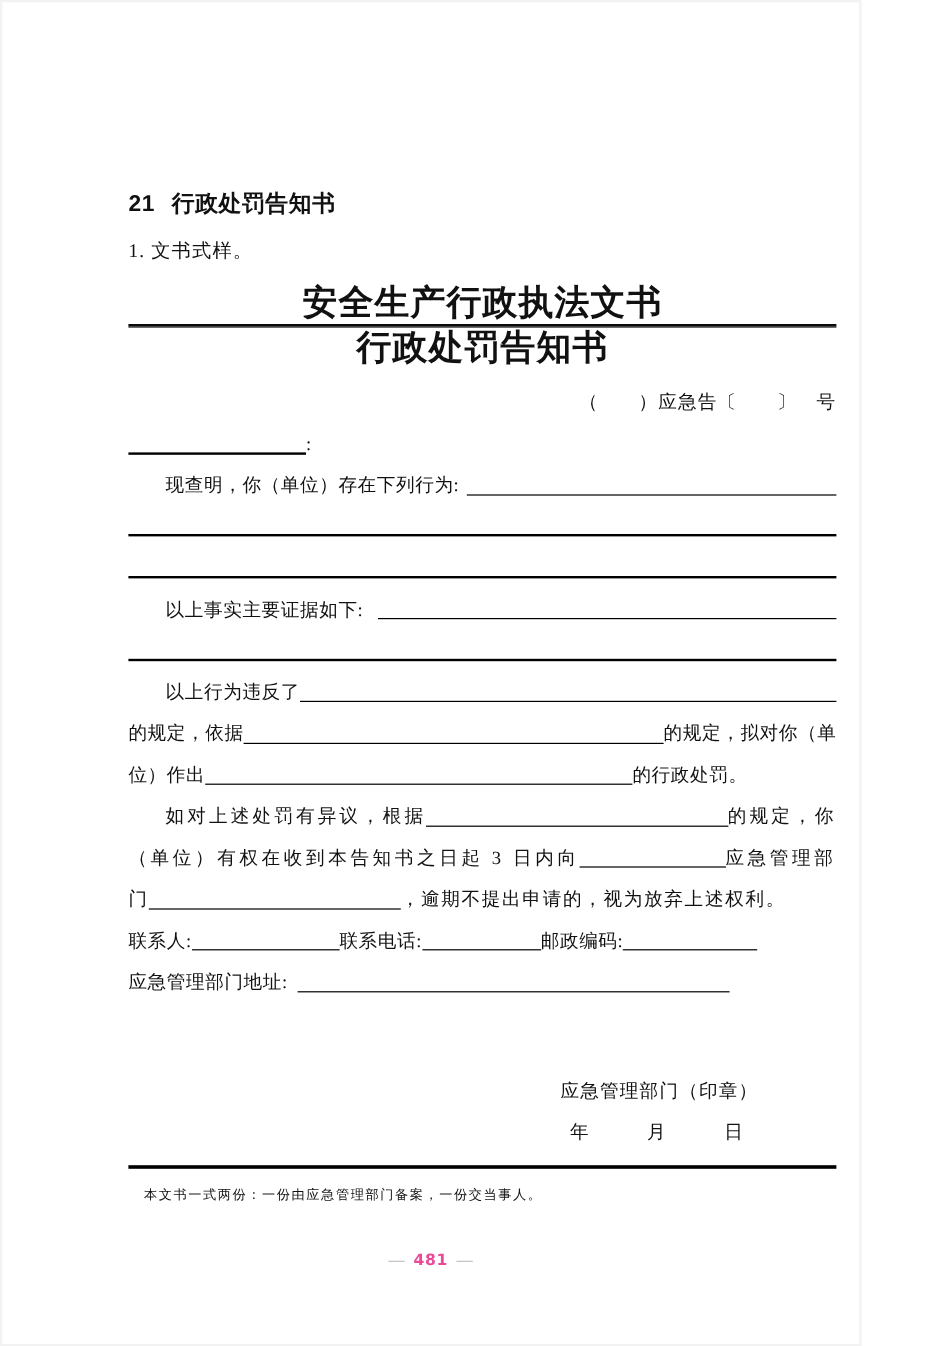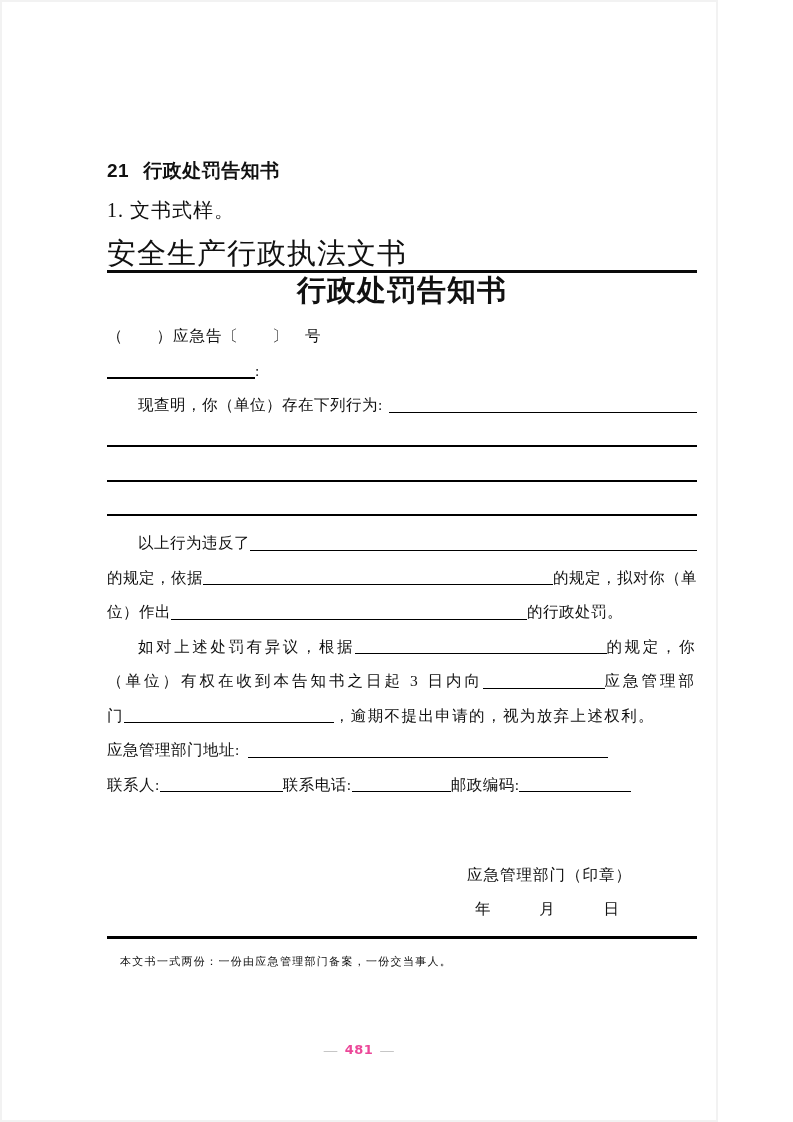--- a/index.html
+++ b/index.html
@@ -26,48 +26,49 @@
     margin-top: 157px;
     font-family: "Liberation Sans", "DejaVu Sans", sans-serif;
     font-size: 19px;
     font-weight: 700;
     line-height: 24px;
     letter-spacing: 0.5px;
   }
   .sec-heading .sec-num { margin-right: 14px; }
   .sec-sub {
     margin-top: 15px;
-    font-size: 20px;
+    font-size: 16px;
     line-height: 24px;
     letter-spacing: 1px;
   }
 
   
   .lh-org {
     margin-top: 14px;
+    text-align: center;
     font-size: 29px;
-    font-weight: 400;
+    font-weight: 700;
     line-height: 34px;
     letter-spacing: 1px;
   }
   .double-rule {
     height: 2px;
     border-top: 2.5px solid #0a0a0a;
     border-bottom: 1.5px solid #0a0a0a;
   }
   .lh-title {
     text-align: center;
     font-size: 29px;
     font-weight: 800;
     line-height: 34px;
     letter-spacing: 1px;
   }
   .doc-no {
     margin-top: 18px;
-    text-align: left;
+    text-align: right;
     font-size: 15.5px;
     line-height: 22px;
     letter-spacing: 1px;
   }
 
   
   .form-line {
     display: flex;
     align-items: flex-end;
     line-height: 34.5px;
@@ -183,20 +184,24 @@
     </div>
 
     <div class="form-line indent">
       <span>现查明，你（单位）存在下列行为:</span>
       <span class="blank fill ml6"></span>
     </div>
 
     <div class="rule-row"></div>
     <div class="rule-row"></div>
 
+    <div class="form-line indent">
+      <span>以上事实主要证据如下:</span>
+      <span class="blank fill ml12"></span>
+    </div>
 
     <div class="rule-row"></div>
 
     <div class="form-line indent">
       <span>以上行为违反了</span>
       <span class="blank fill"></span>
     </div>
 
     <div class="form-line">
       <span>的规定，依据</span>
@@ -219,34 +224,34 @@
     <div class="form-line ls3">
       <span>（单位）有权在收到本告知书之日起 3 日内向</span>
       <span class="blank fill"></span>
       <span>应急管理部</span>
     </div>
 
     <div class="form-line ls1">
       <span>门</span>
       <span class="blank b-door"></span>
       <span>，逾期不提出申请的，视为放弃上述权利。</span>
-    </div>
-
-    <div class="form-line">
-      <span>应急管理部门地址:</span>
-      <span class="blank b-address"></span>
     </div>
 
     <div class="form-line">
       <span>联系人:</span>
       <span class="blank b-contact"></span>
       <span>联系电话:</span>
       <span class="blank b-phone"></span>
       <span>邮政编码:</span>
       <span class="blank b-postal"></span>
+    </div>
+
+    <div class="form-line">
+      <span>应急管理部门地址:</span>
+      <span class="blank b-address"></span>
     </div>
 
     <div class="sig-block">
       <div class="sig-org">应急管理部门（印章）</div>
       <div class="sig-date">
         <span>年</span>
         <span>月</span>
         <span>日</span>
       </div>
     </div>

